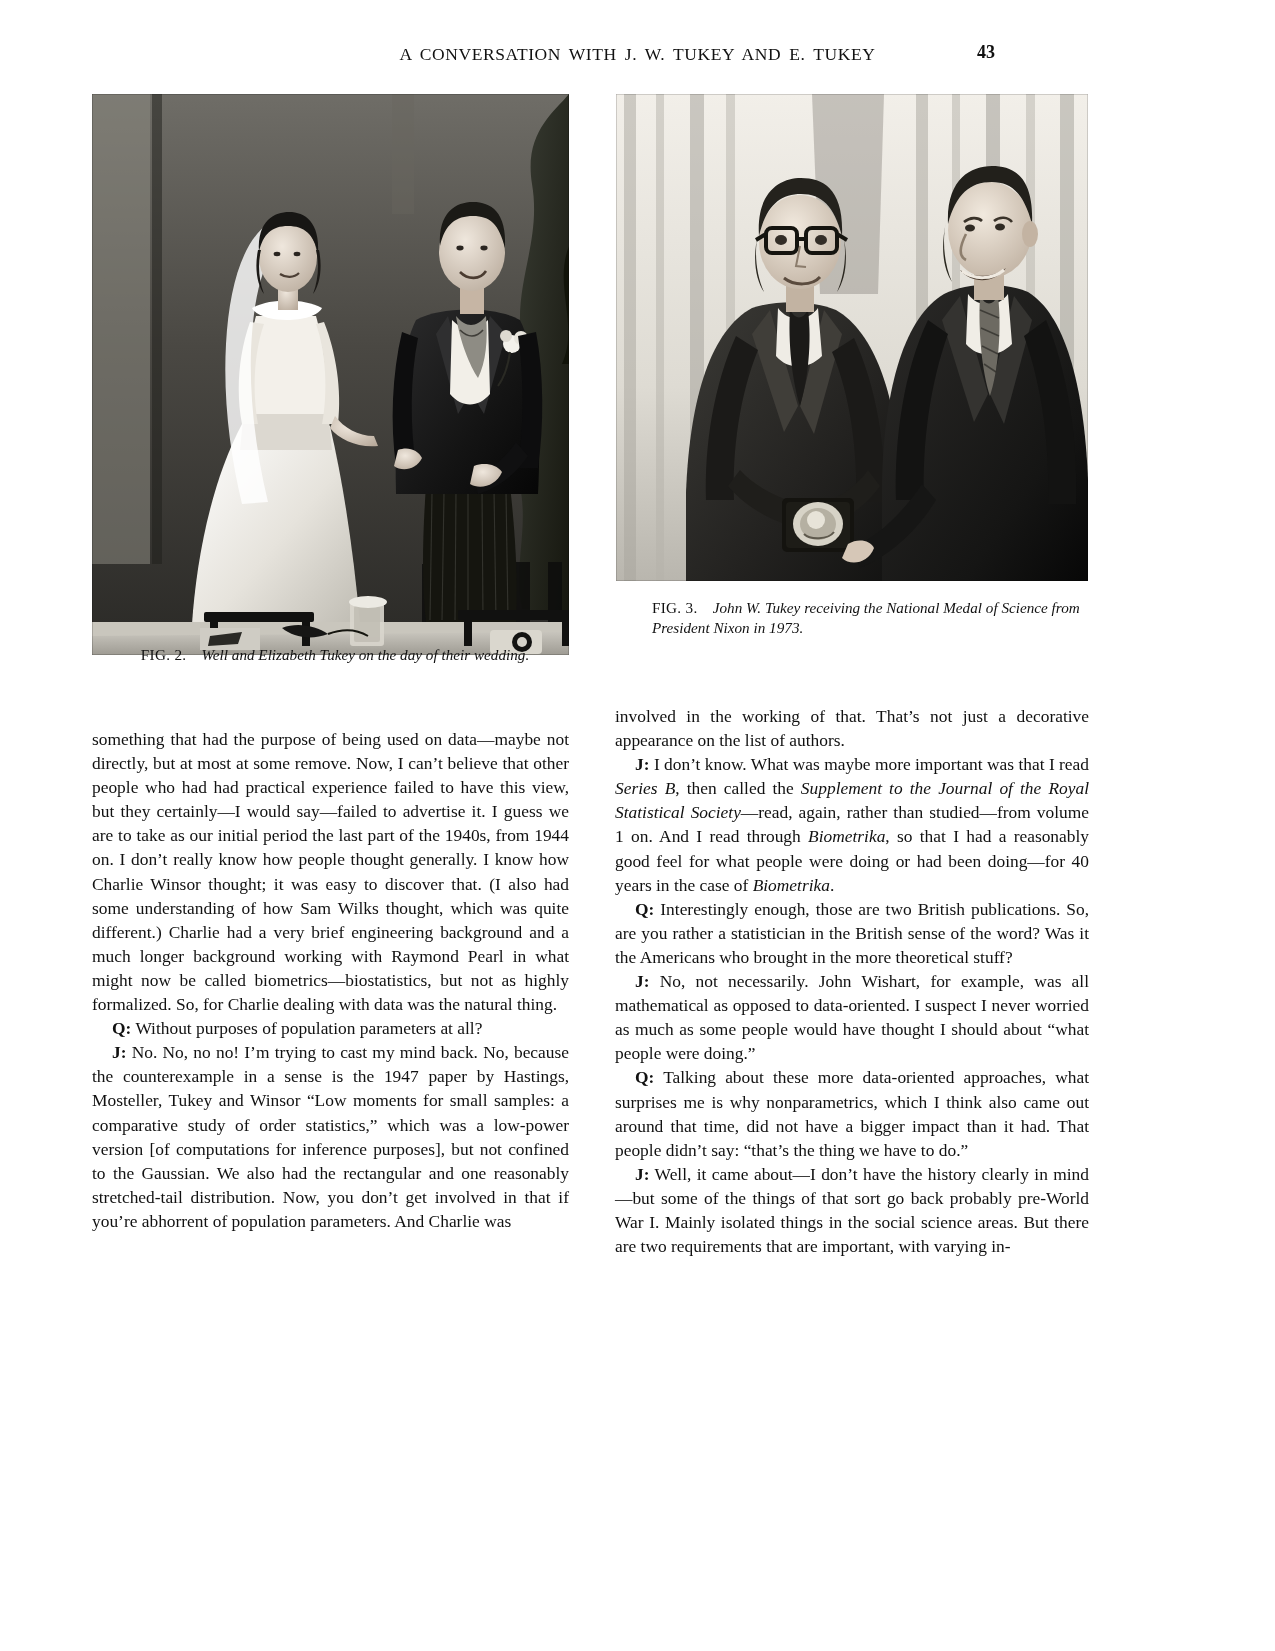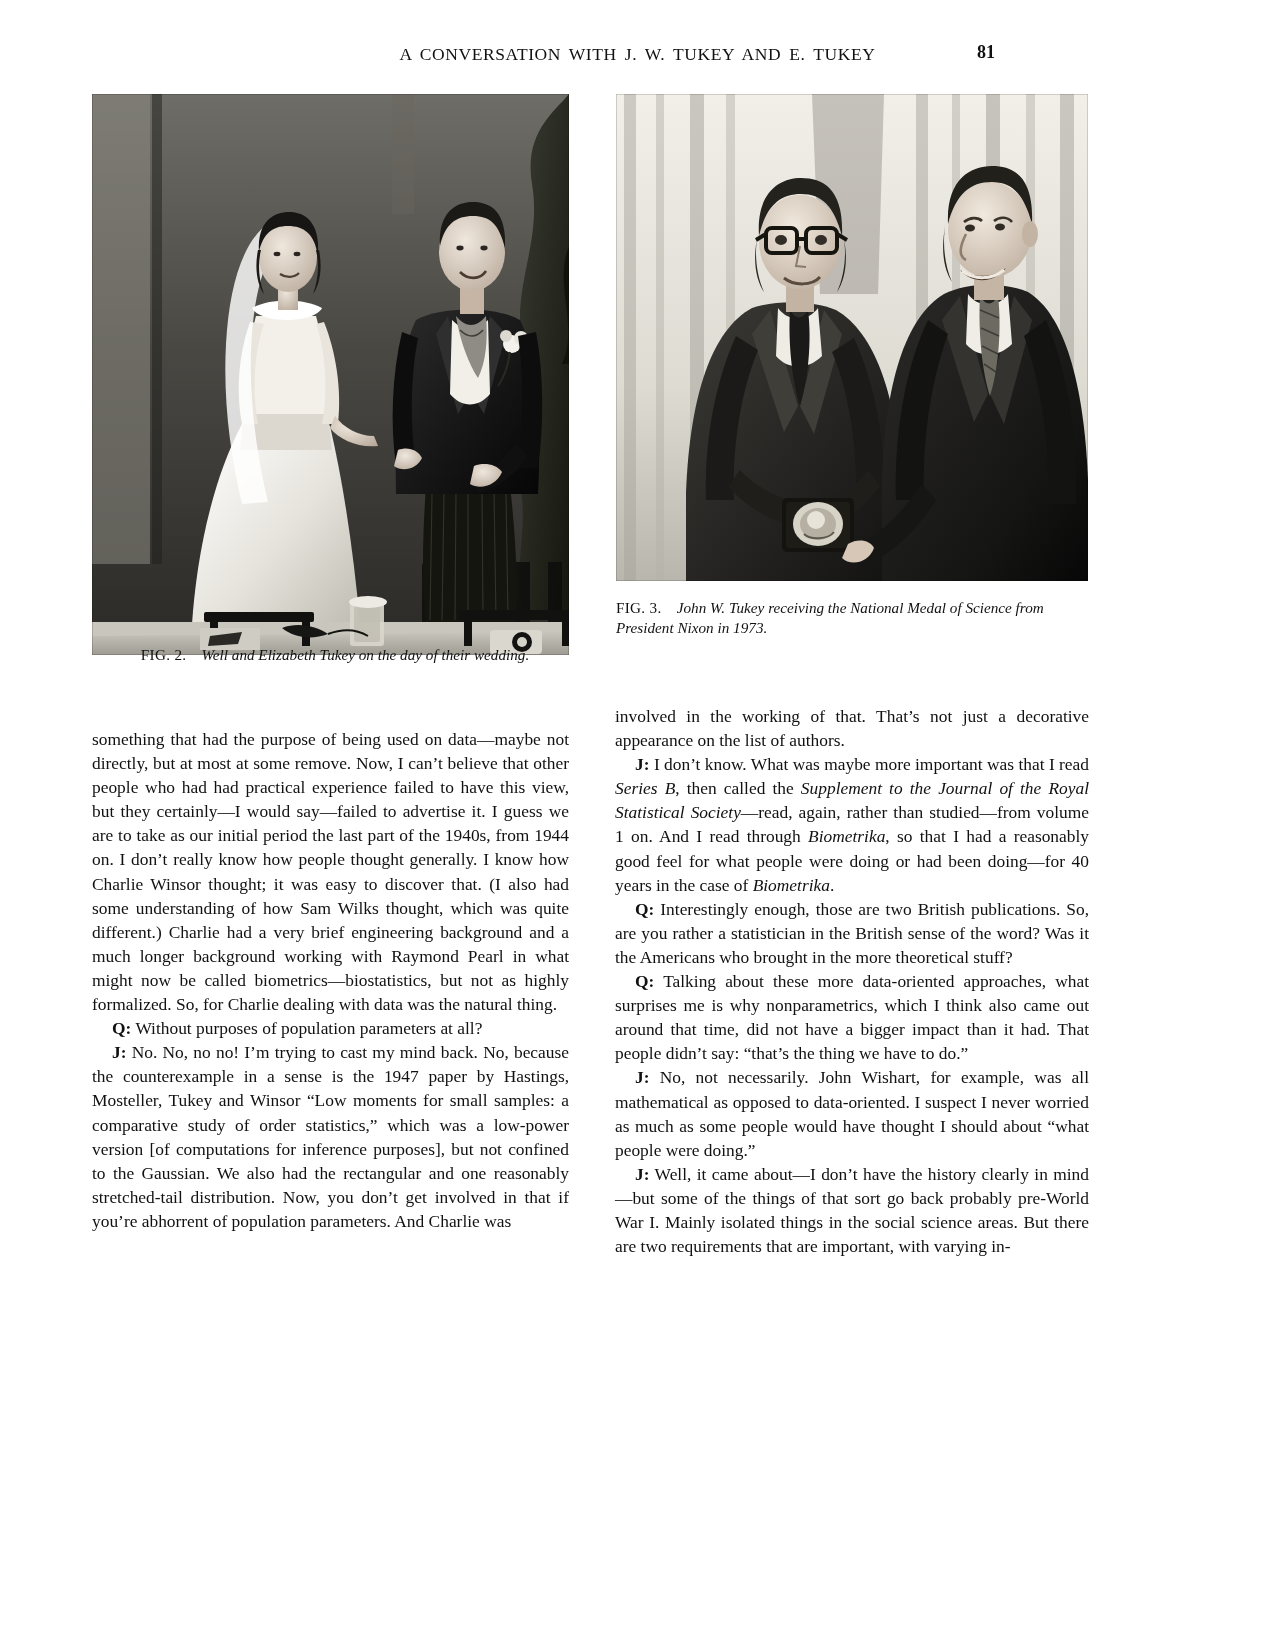--- a/index.html
+++ b/index.html
@@ -92,21 +92,21 @@
   .caption .fig-text {
     font-style: italic;
   }
   .caption-left {
     left: 100px;
     top: 645px;
     width: 470px;
     text-align: center;
   }
   .caption-right {
-    left: 616px;
+    left: 652px;
     top: 598px;
     width: 474px;
   }
   .caption-right .fig-text { }
 
   
   .col {
     position: absolute;
     width: 477px;
     font-size: 17.4px;
@@ -144,21 +144,21 @@
   }
 </style>
 </head>
 <body>
 
 <div class="page">
 
   <div class="running-head">
     <span class="running-head-title">A CONVERSATION WITH J. W. TUKEY AND E. TUKEY</span>
   </div>
-  <div class="page-number">81</div>
+  <div class="page-number">43</div>
 
   <div class="fig-left">
     <svg class="photo" viewBox="0 0 477 561" preserveAspectRatio="none">
       <defs>
         <linearGradient id="bgWall" x1="0" y1="0" x2="0" y2="1">
           <stop offset="0%" stop-color="#6f6d67"></stop>
           <stop offset="45%" stop-color="#4a4843"></stop>
           <stop offset="100%" stop-color="#2a2926"></stop>
         </linearGradient>
         <linearGradient id="foliage" x1="0" y1="0" x2="1" y2="1">
@@ -492,31 +492,31 @@
       <span><span>I don’t know. What was maybe more important was that I read </span><span class="it">Series B</span><span>, then called the </span><span class="it">Supplement to the Journal of the Royal Statistical Society</span><span>—read, again, rather than studied—from volume 1 on. And I read through </span><span class="it">Biometrika</span><span>, so that I had a reasonably good feel for what people were doing or had been doing—for 40 years in the case of </span><span class="it">Biometrika</span><span>.</span></span>
     </p>
 
     <p class="indent">
       <span class="spk">Q:</span>
       <span> </span>
       <span>Interestingly enough, those are two British publications. So, are you rather a statistician in the British sense of the word? Was it the Americans who brought in the more theoretical stuff?</span>
     </p>
 
     <p class="indent">
+      <span class="spk">J:</span>
+      <span> </span>
+      <span>No, not necessarily. John Wishart, for example, was all mathematical as opposed to data-oriented. I suspect I never worried as much as some people would have thought I should about “what people were doing.”</span>
+    </p>
+
+    <p class="indent">
       <span class="spk">Q:</span>
       <span> </span>
       <span>Talking about these more data-oriented approaches, what surprises me is why nonparametrics, which I think also came out around that time, did not have a bigger impact than it had. That people didn’t say: “that’s the thing we have to do.”</span>
     </p>
 
     <p class="indent">
       <span class="spk">J:</span>
       <span> </span>
-      <span>No, not necessarily. John Wishart, for example, was all mathematical as opposed to data-oriented. I suspect I never worried as much as some people would have thought I should about “what people were doing.”</span>
-    </p>
-
-    <p class="indent">
-      <span class="spk">J:</span>
-      <span> </span>
       <span>Well, it came about—I don’t have the history clearly in mind—but some of the things of that sort go back probably pre-World War I. Mainly isolated things in the social science areas. But there are two requirements that are important, with varying in-</span>
     </p>
   </div>
 
 </div>
 
 </body></html>

